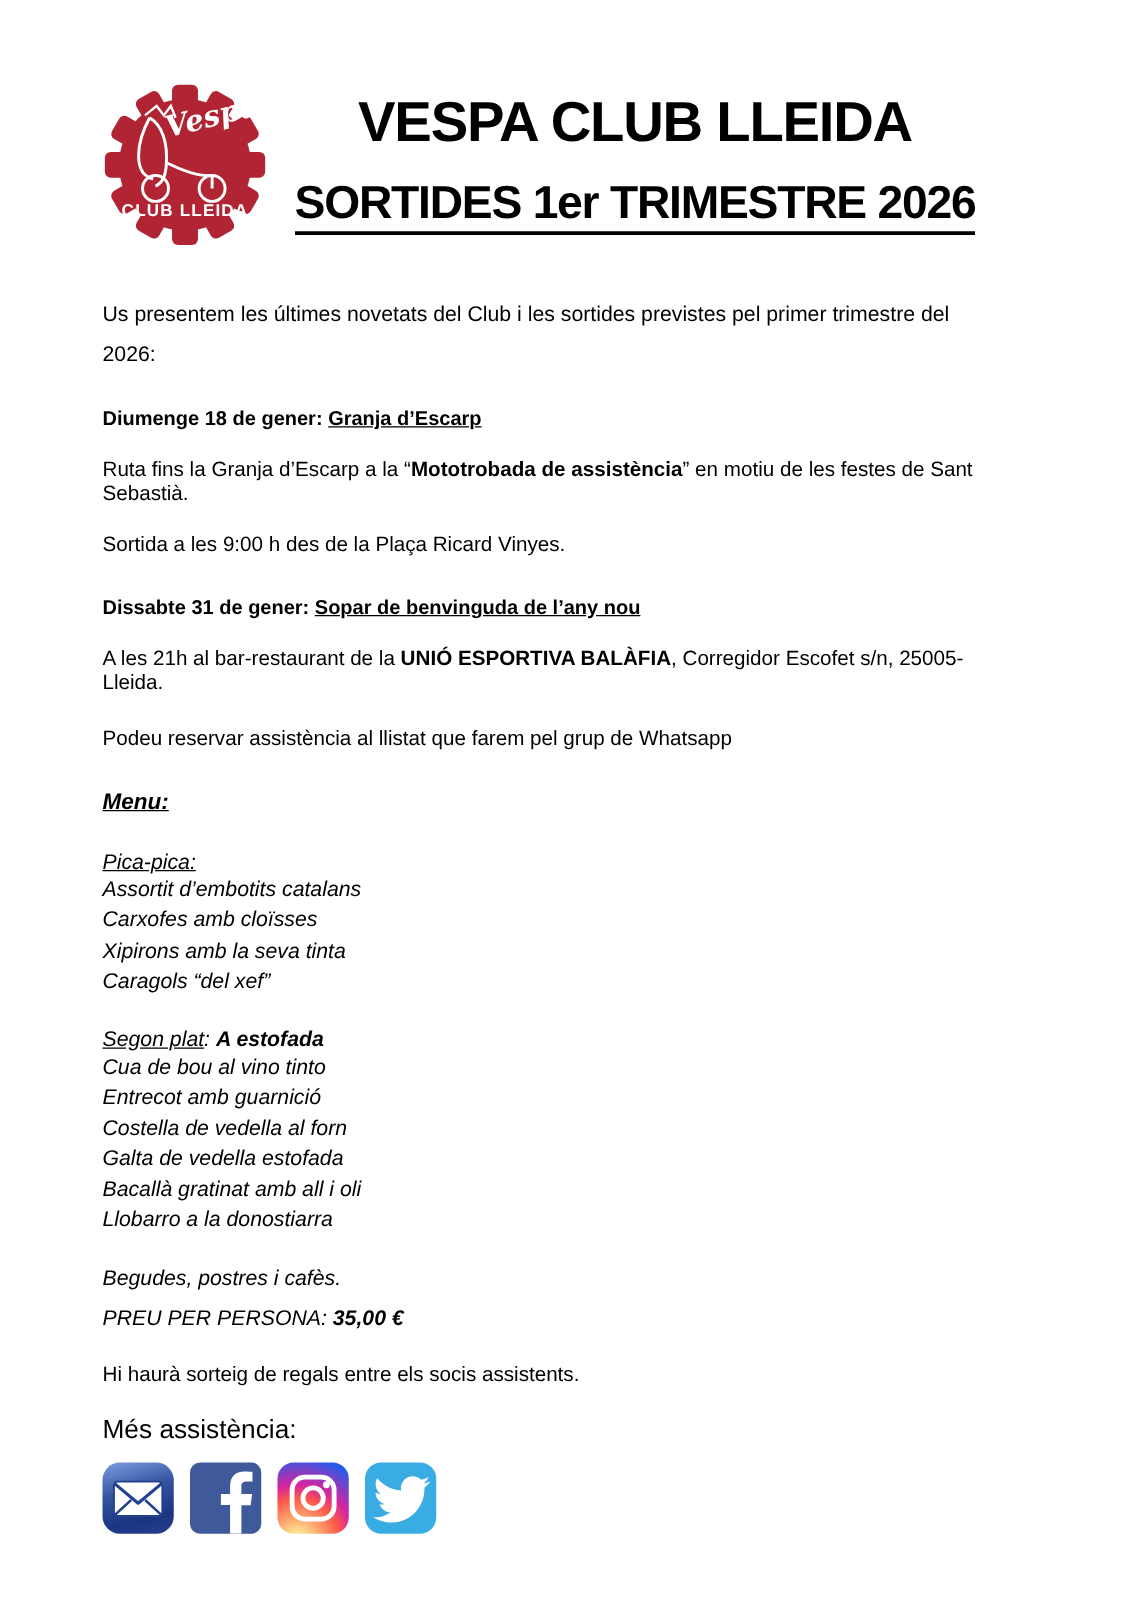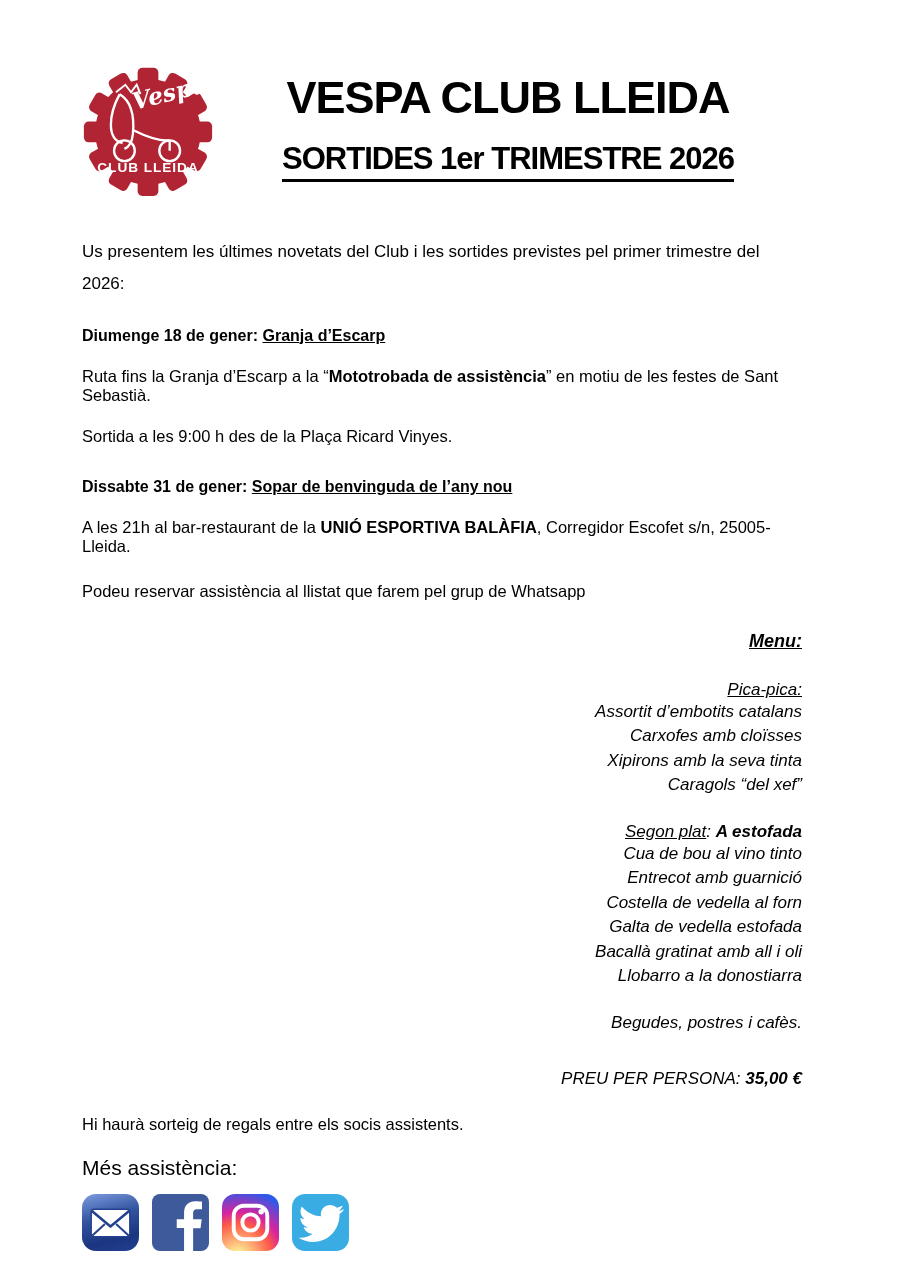--- a/index.html
+++ b/index.html
@@ -16,45 +16,45 @@
   
   .header { display:flex; align-items:flex-start; }
   .logo-wrap { width:132px; height:140px; flex:0 0 auto; }
   .title-block { flex:1; text-align:center; padding-top:14px; }
   .main-title {
     font-size:45px; font-weight:bold; letter-spacing:-1px;
     line-height:1.05;
   }
   .sub-title {
     display:inline-block;
-    font-size:31px; font-weight:bold; letter-spacing:-1px;
+    font-size:37px; font-weight:bold; letter-spacing:-1px;
     margin-top:20px;
     border-bottom:3px solid #000;
     padding-bottom:2px;
   }
 
   
   .para { font-size:17px; line-height:1.9; margin-top:36px; }
   .event-head { font-size:16px; font-weight:bold; margin-top:26px; }
   .event-head .ulink { text-decoration:underline; }
   .body-line { font-size:16.5px; margin-top:22px; }
   .body-line b { font-weight:bold; }
 
   
-  .menu-center { text-align:right; font-style:italic; font-size:17px; }
+  .menu-center { text-align:left; font-style:italic; font-size:17px; }
   .menu-title {
     display:inline-block; font-size:18px; font-weight:bold; font-style:italic;
     text-decoration:underline; margin-top:30px;
   }
   .menu-group-head { margin-top:24px; }
   .menu-group-head .u { text-decoration:underline; }
   .menu-group-head .b { font-weight:bold; }
   .menu-item { line-height:24.5px; }
   .drinks-line { margin-top:24px; }
-  .price-line { margin-top:36px; }
+  .price-line { margin-top:12px; }
   .price-line .b { font-weight:bold; }
 
   
   .raffle { font-size:16.5px; margin-top:26px; }
   .confirm { font-size:16.5px; margin-top:18px; }
   .confirm .hl { background:#ffff00; padding:2px 2px 3px 0; }
   .confirm .bu { font-weight:bold; text-decoration:underline; }
   .more-info { font-size:21px; margin-top:22px; }
 
   .icon-row { display:flex; gap:13px; margin-top:14px; align-items:center; }

